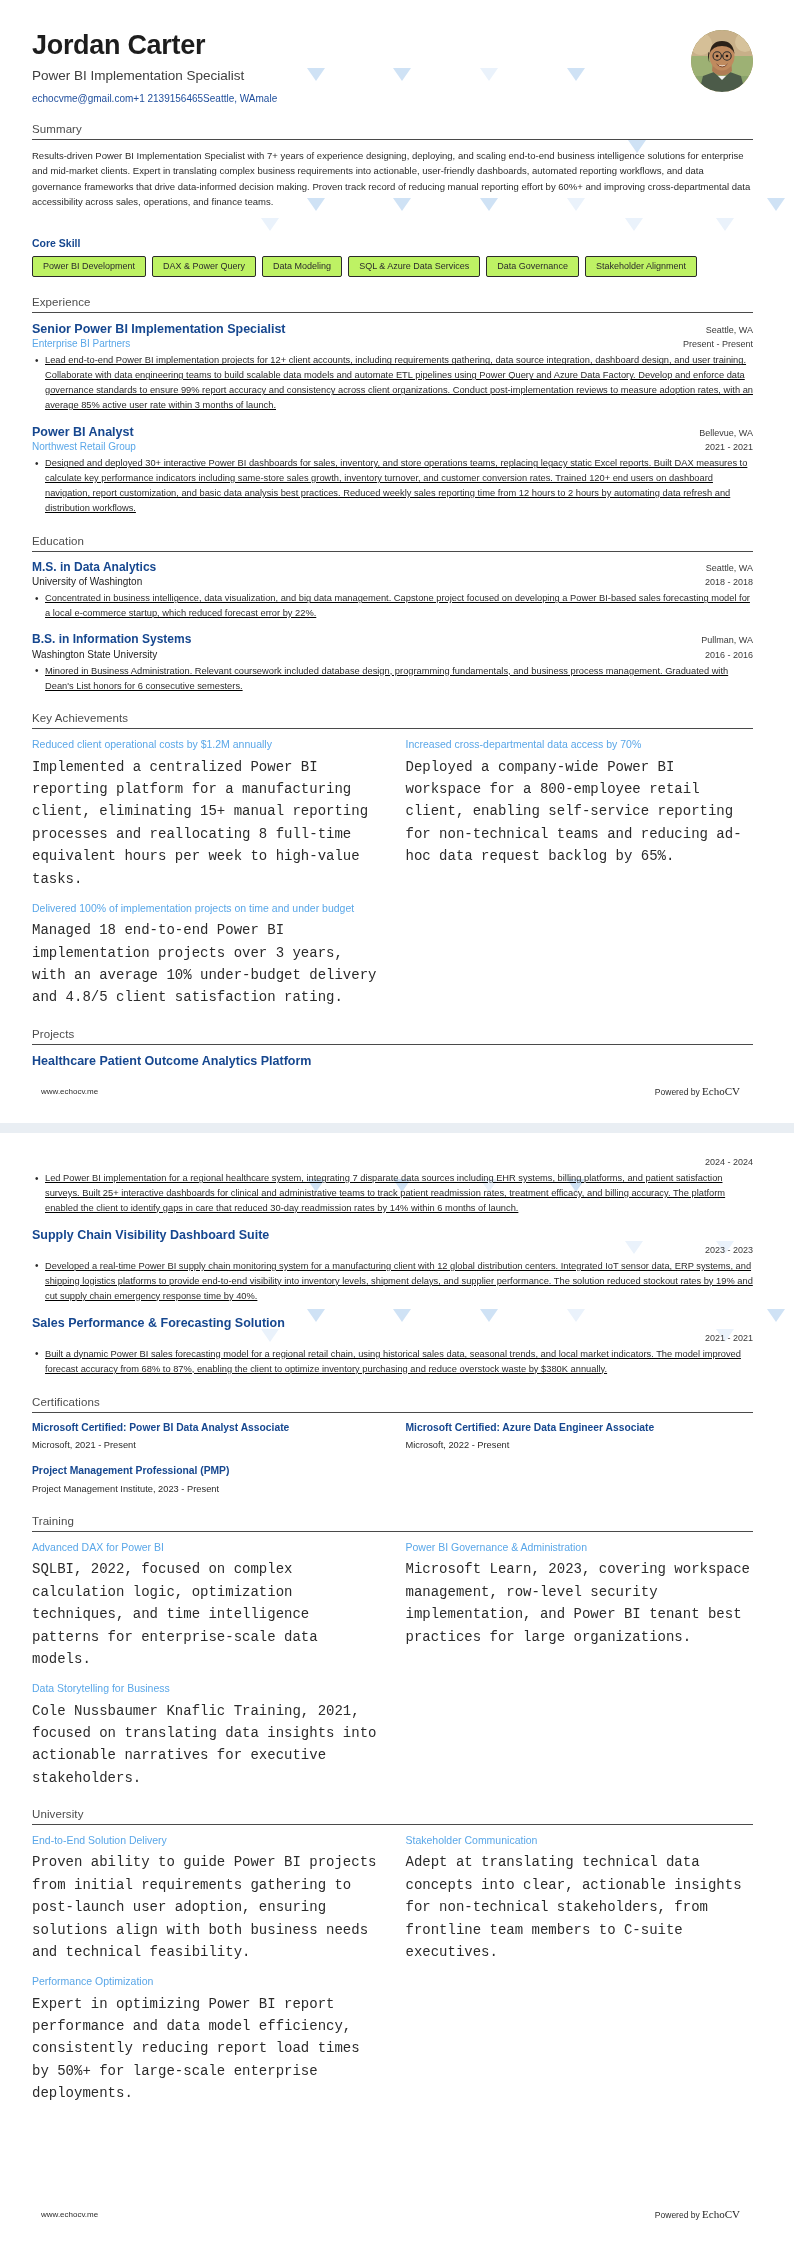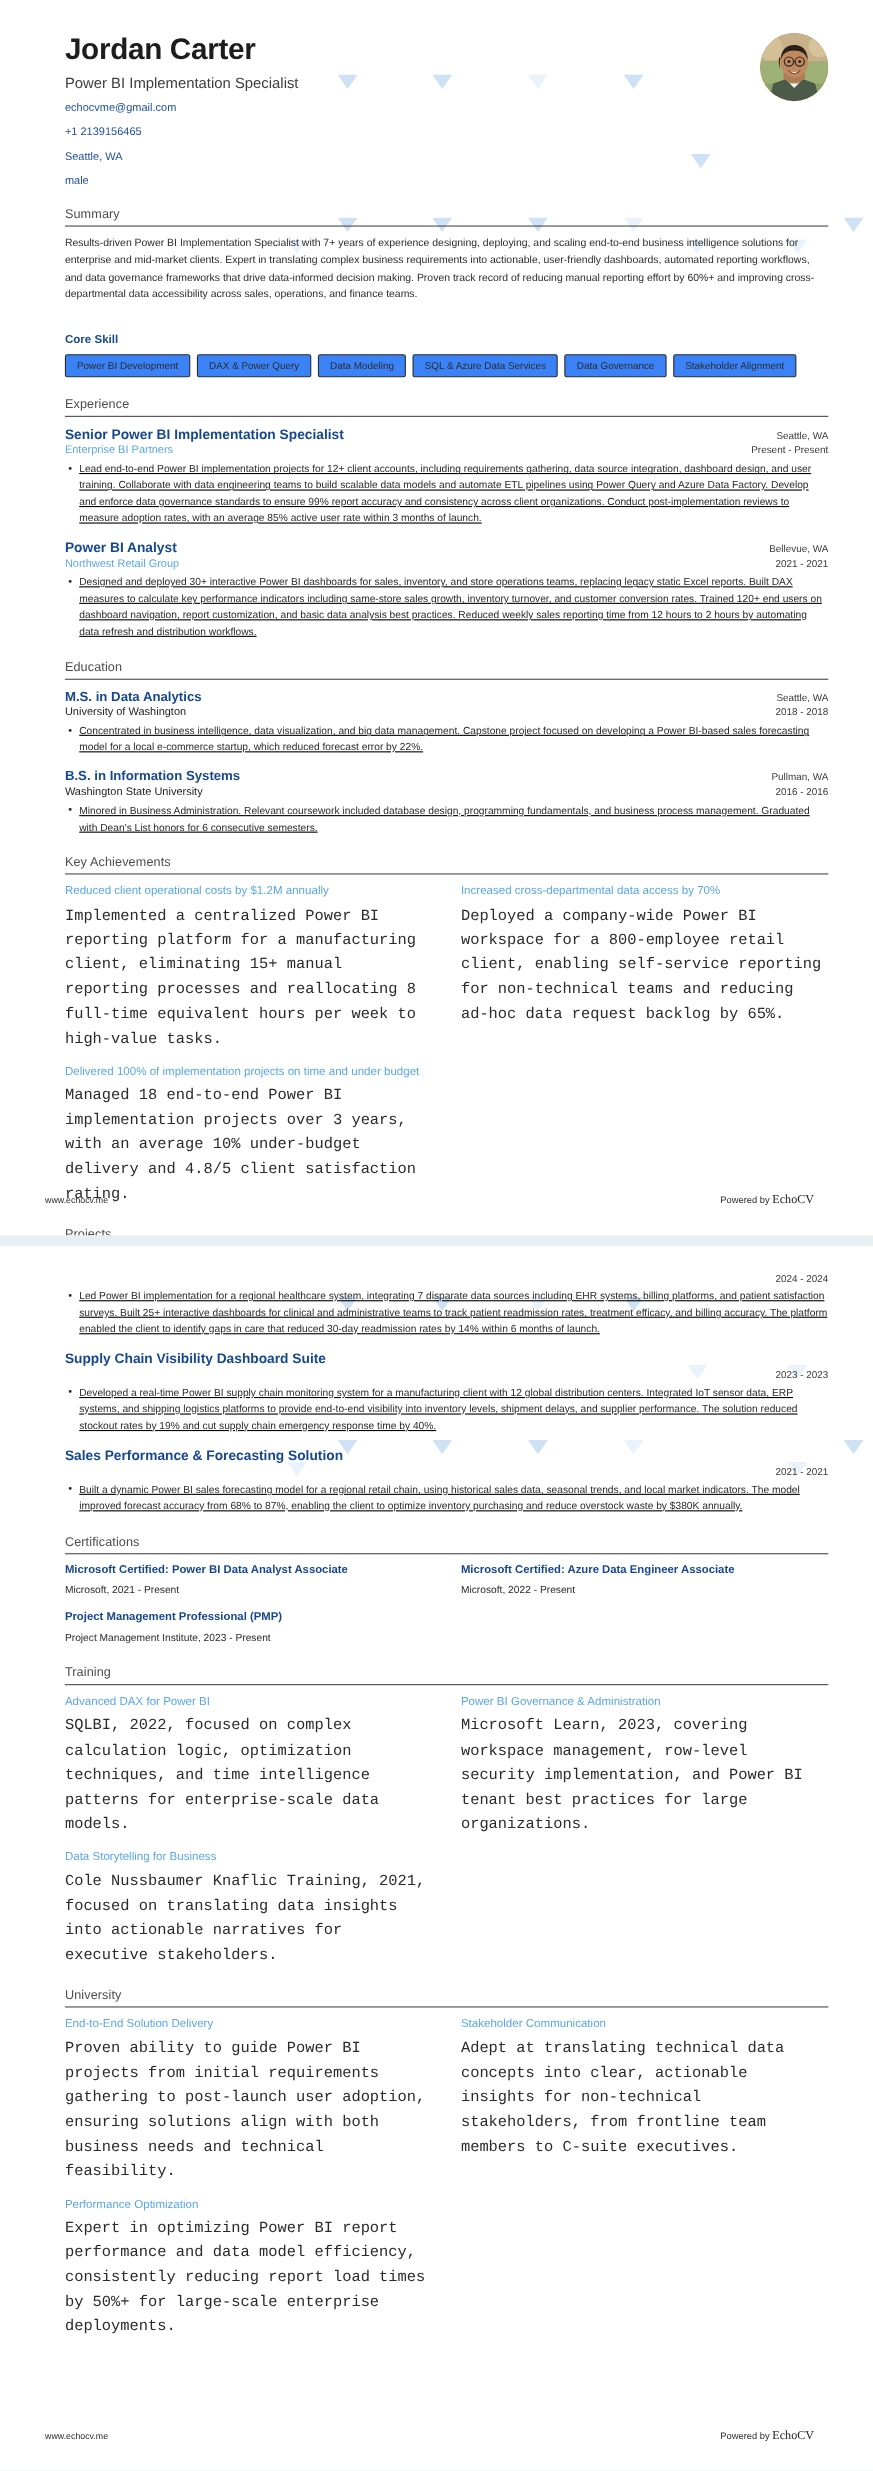--- a/index.html
+++ b/index.html
@@ -18,21 +18,20 @@
     overflow: hidden;
   }
   .page-1 { height: 1123px; }
   .page-gap { height: 10px; background: #e9eef3; }
   .page-2 { height: 1113px; }
 
   .page-inner {
     position: relative;
     padding: 28px 41px 0 32px;
     z-index: 2;
-    margin-left: 27px;
   }
 
   
   .deco { position: absolute; top: 0; left: 0; right: 0; bottom: 0; z-index: 1; pointer-events: none; }
   .tri {
     position: absolute;
     width: 0; height: 0;
     border-left: 9px solid transparent;
     border-right: 9px solid transparent;
     border-top: 13px solid #cfe2f5;
@@ -53,23 +52,21 @@
     font-size: 13.5px;
     color: #3d3d3d;
     margin-top: 7px;
     font-weight: 400;
   }
   .contact-row {
     margin-top: 10px;
     font-size: 10px;
     color: #1f4e9c;
     display: flex;
-    gap: 11px;
     align-items: flex-start;
-    flex-direction: column;
   }
   .contact-row span { white-space: nowrap; }
 
   .avatar {
     width: 62px; height: 62px;
     border-radius: 50%;
     overflow: hidden;
     flex: 0 0 auto;
     margin-top: 2px;
     background: #caa37a;
@@ -103,21 +100,21 @@
     color: #16478f;
     margin-bottom: 7px;
   }
   .skill-tags { display: flex; flex-wrap: wrap; gap: 6px; }
   .skill-tag {
     border: 1px solid #2b2b2b;
     border-radius: 2px;
     padding: 4px 10px;
     font-size: 9px;
     color: #2b2b2b;
-    background: #3b82f6;
+    background: #bef264;
     line-height: 1.3;
   }
 
   
   .entry { margin-bottom: 11px; }
   .entry:last-child { margin-bottom: 0; }
   .entry-row {
     display: flex;
     justify-content: space-between;
     align-items: baseline;

